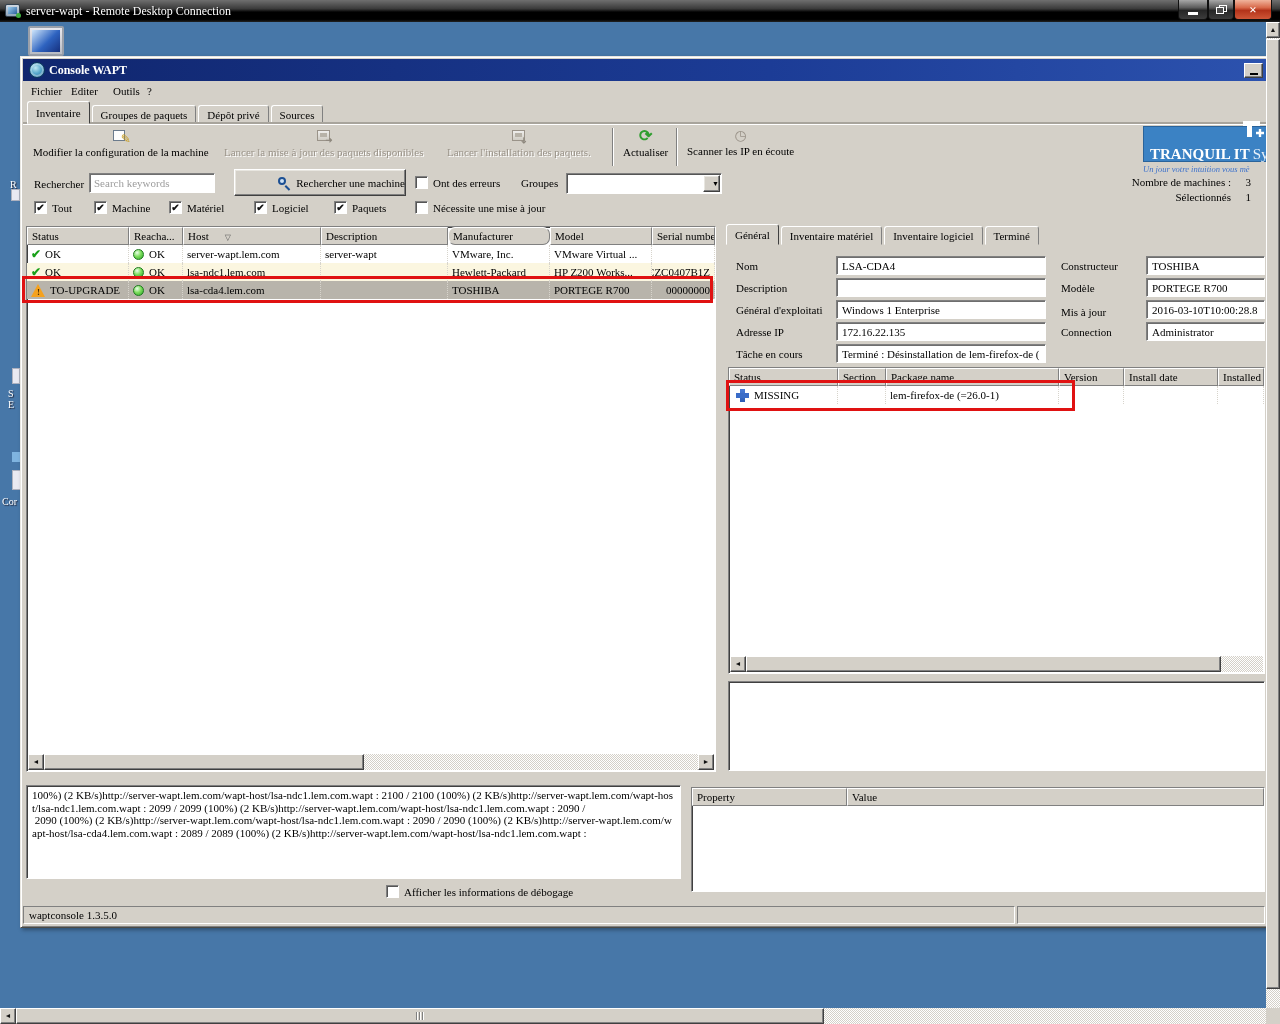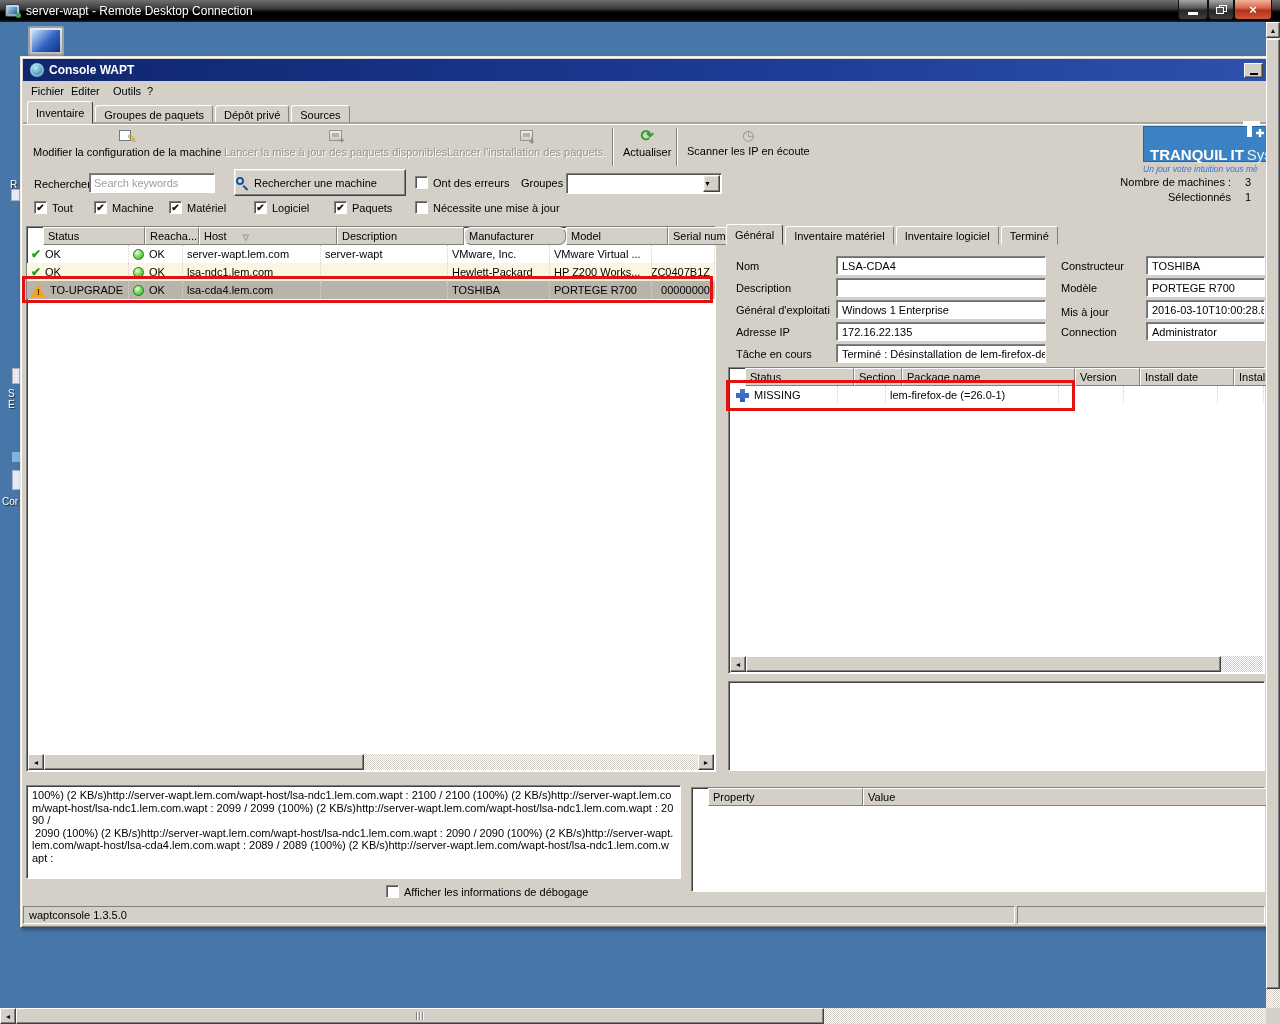--- a/index.html
+++ b/index.html
@@ -1,18 +1,18 @@
 <!DOCTYPE html>
 <html><head>
 <meta charset="utf-8">
 <style>
   * { margin:0; padding:0; box-sizing:border-box; }
   html,body { width:1280px; height:1024px; }
   .screen { position:relative; width:1280px; height:1024px; background:#4777a8;
-            font-family:Liberation Sans, sans-serif; font-size:11px; color:#000; overflow:hidden; }
+            font-family:Liberation Serif, serif; font-size:11px; color:#000; overflow:hidden; }
   .abs { position:absolute; }
   .nw { white-space:nowrap; }
 
   
   .raised { background:#d4d0c8; border:1px solid; border-color:#ffffff #404040 #404040 #ffffff;
             box-shadow: inset -1px -1px 0 #808080; }
   .track { background-color:#d4d0c8;
            background-image:linear-gradient(45deg,#fff 25%,transparent 25%,transparent 75%,#fff 75%),
                             linear-gradient(45deg,#fff 25%,transparent 25%,transparent 75%,#fff 75%);
            background-size:2px 2px; background-position:0 0,1px 1px; }
@@ -101,32 +101,32 @@
              box-shadow: inset 1px 1px 0 #6e6e6e; padding:3px 4px 0; height:20px;
              overflow:hidden; white-space:nowrap; }
   .editbox input { border:none; outline:none; width:100%; font:inherit; background:transparent; }
   .editbox input::placeholder { color:#9d9d9d; }
 
   .cbox { width:13px; height:13px; background:#fff; border:1px solid; border-color:#808080 #fff #fff #808080;
           box-shadow: inset 1px 1px 0 #555; font-size:10px; line-height:11px; text-align:center; font-weight:bold; color:#111; }
 
   .btn { background:#d4d0c8; border:1px solid; border-color:#fff #404040 #404040 #fff;
          box-shadow: inset -1px -1px 0 #808080, inset 1px 1px 0 #e8e6e0;
-         display:flex; align-items:center; justify-content:flex-start; }
+         display:flex; align-items:center; justify-content:flex-end; }
 
   .ico-mag { position:relative; width:14px; height:14px; margin-right:5px; }
   .ico-mag .g { position:absolute; left:1px; top:1px; width:8px; height:8px; border:2px solid #1c4f93; border-radius:50%; background:#cfe2f5; }
   .ico-mag .h { position:absolute; left:9px; top:9px; width:6px; height:2px; background:#1c4f93; transform:rotate(45deg); transform-origin:0 0; }
 
   .combo { background:#fff; border:1px solid; border-color:#808080 #fff #fff #808080; box-shadow: inset 1px 1px 0 #555; }
   .combo .drop { position:absolute; right:1px; top:1px; bottom:1px; width:17px; font-size:7px; }
 
   
   .grid { background:#fff; border:1px solid; border-color:#808080 #fff #fff #808080; box-shadow: inset 1px 1px 0 #404040; }
-  .ghrow { display:flex; height:18px;margin-left:16px; }
+  .ghrow { display:flex; height:18px; }
   .gh { background:#d4d0c8; border-top:1px solid #fff; border-left:1px solid #fff;
         border-right:1px solid #808080; border-bottom:1px solid #808080;
         padding:2px 0 0 4px; white-space:nowrap; overflow:hidden; flex:none; }
   .grow { display:flex; height:18px; }
   .gc { padding:2px 0 0 4px; white-space:nowrap; overflow:hidden; flex:none;
         border-right:1px dotted #d7d4cc; display:flex; align-items:center; padding-top:0; }
   .grow.cream { background:#fbf6e0; }
   .grow.sel { background:#b8b4ab; }
   .gc.right { justify-content:flex-end; padding-right:4px; }
 

